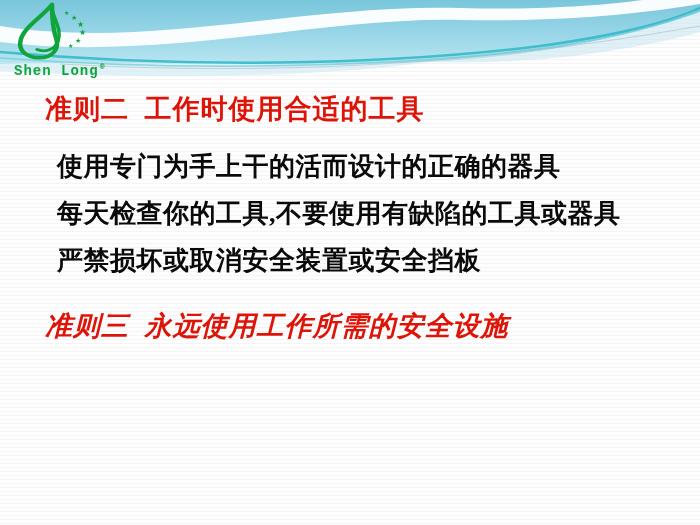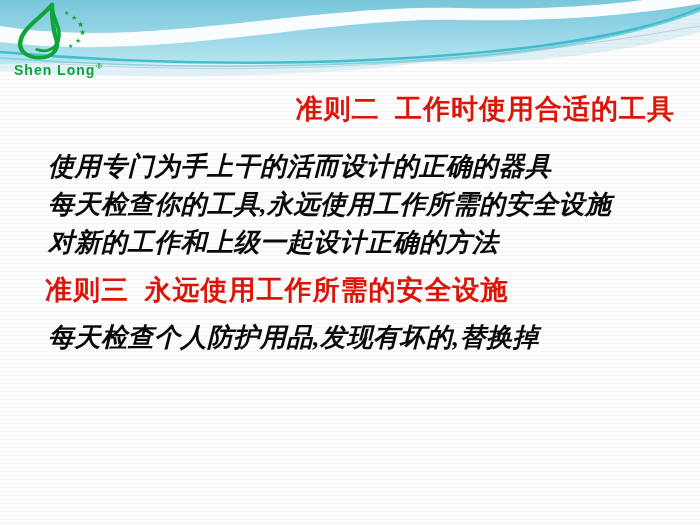--- a/index.html
+++ b/index.html
@@ -21,52 +21,51 @@
     position:absolute;top:0;left:0;width:700px;height:95px;
     display:block;
   }
   .logo{
     position:absolute;top:2px;left:12px;width:110px;height:82px;
     z-index:5;
   }
   .logo svg{display:block}
   .brand-text{
     position:absolute;left:2px;top:60px;
-    font-family:Liberation Sans, sans-serif;
+    font-family:Liberation Mono, monospace;
     font-weight:bold;
     font-size:14px;
     color:var(--brand-green,#0fa43c);
     letter-spacing:1px;
     white-space:nowrap;
   }
   .brand-text sup{font-size:8px;vertical-align:6px;margin-left:1px;}
   .content{
     position:absolute;left:45px;top:92px;right:25px;
     z-index:4;
   }
   .content h2{
     margin:0;
     font-size:27px;
     line-height:35px;
     font-weight:bold;
     color:var(--heading-red,#dd1408);
     white-space:pre-wrap;
     letter-spacing:1px;
   }
-  .content h2.second{margin-top:13px;margin-bottom:12px;}
-  .content h2.first{margin-bottom:22px;text-align:right;}
+  .content h2.second{margin-top:31px;margin-bottom:12px;font-style:italic;}
+  .content h2.first{margin-bottom:22px;}
   .content p{
-    margin:3px;
+    margin:12px;
     font-size:26px;
     line-height:35px;
     font-weight:bold;
     color:var(--body-black,#0a0a0a);
     white-space:pre-wrap;
     letter-spacing:0.5px;
-    font-style:italic;
   }
 </style>
 </head>
 <body>
 
 <div class="slide">
 
   <svg class="header-wave" viewBox="0 0 700 95" preserveAspectRatio="none">
     <defs>
       <linearGradient id="skyGrad" x1="0" y1="0" x2="0" y2="1">
@@ -103,20 +102,19 @@
       <text x="63" y="41" font-size="7" fill="#0fa43c">★</text>
       <text x="56" y="46" font-size="6" fill="#0fa43c">★</text>
     </svg>
     <div class="brand-text"><span>Shen Long</span><sup>®</sup></div>
   </div>
 
   <div class="content">
 
     <h2 class="first">准则二  工作时使用合适的工具</h2>
     <p>使用专门为手上干的活而设计的正确的器具</p>
-    <p>每天检查你的工具,永远使用工作所需的安全设施</p>
-    <p>对新的工作和上级一起设计正确的方法</p>
+    <p>每天检查你的工具,不要使用有缺陷的工具或器具</p>
+    <p>严禁损坏或取消安全装置或安全挡板</p>
 
     <h2 class="second">准则三  永远使用工作所需的安全设施</h2>
-    <p>每天检查个人防护用品,发现有坏的,替换掉</p>
 
   </div>
 </div>
 
 </body></html>

